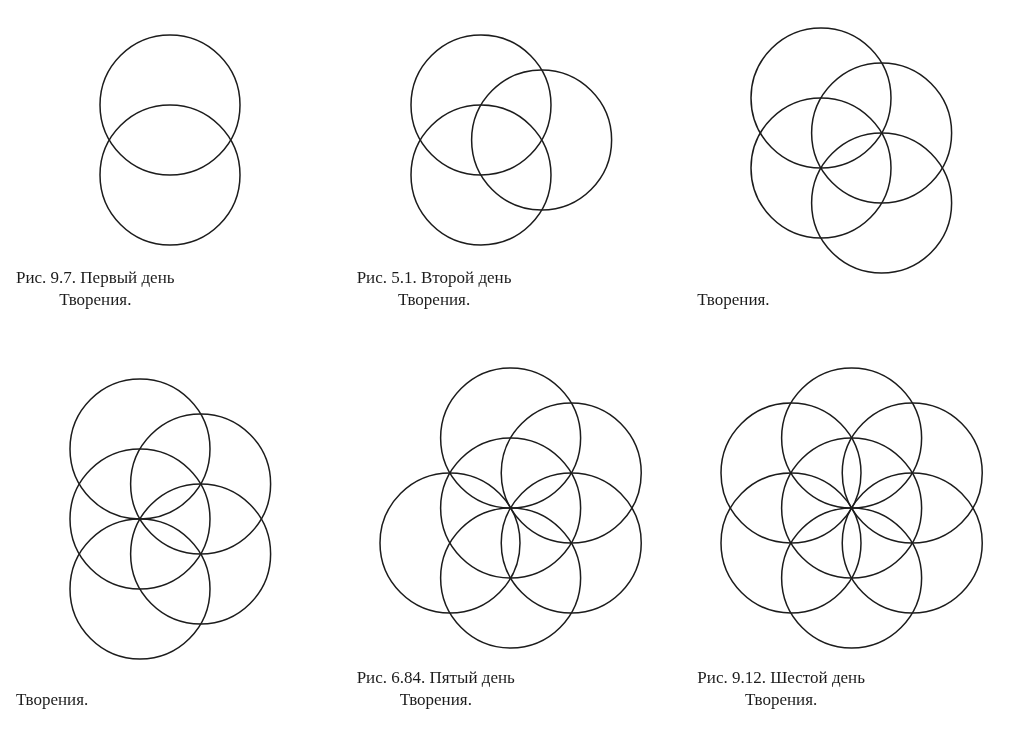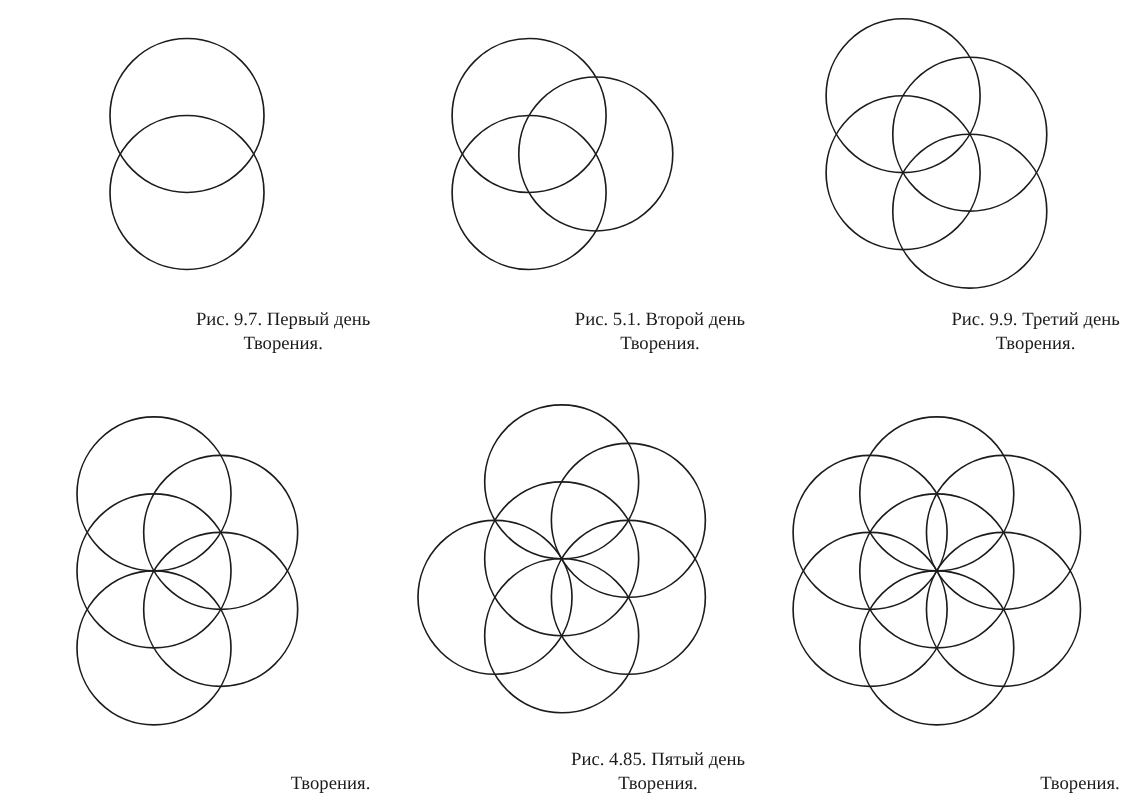--- a/index.html
+++ b/index.html
@@ -20,24 +20,24 @@
     display: flex;
     flex-direction: column;
   }
   .grid-row {
     display: grid;
     grid-template-columns: repeat(3, 1fr);
   }
   .grid-row.row1 { height: 337px; }
   .grid-row.row2 { height: 400px; }
   .cell {
-    margin: 4px;
+    margin: 16px;
     display: flex;
     flex-direction: column;
-    align-items: flex-end;
+    align-items: flex-start;
     justify-content: flex-end;
     min-width: 0;
   }
   .fig-area {
     flex: 1 1 auto;
     display: flex;
     align-items: center;
     justify-content: center;
     width: 100%;
     min-height: 0;
@@ -96,21 +96,20 @@
     <figure class="cell">
       <div class="fig-area">
         <svg xmlns="http://www.w3.org/2000/svg" viewBox="-73 -143 206.62 251" width="206.62" height="251">
             <circle cx="0" cy="0" r="70" fill="none" stroke="#1c1c1c" stroke-width="1.5"></circle>
             <circle cx="0" cy="-70" r="70" fill="none" stroke="#1c1c1c" stroke-width="1.5"></circle>
             <circle cx="60.62" cy="-35" r="70" fill="none" stroke="#1c1c1c" stroke-width="1.5"></circle>
             <circle cx="60.62" cy="35" r="70" fill="none" stroke="#1c1c1c" stroke-width="1.5"></circle>
           </svg>
       </div>
       <figcaption class="caption">
-        <span class="cap-line">Рис. 9.9. Третий день</span>
         <span class="cap-line">Творения.</span>
       </figcaption>
     </figure>
 
   </div>
 
   <div class="grid-row row2">
 
     <figure class="cell">
       <div class="fig-area">
@@ -132,37 +131,38 @@
         <svg xmlns="http://www.w3.org/2000/svg" viewBox="-133.62 -143 267.24 286" width="267.24" height="286">
             <circle cx="0" cy="0" r="70" fill="none" stroke="#1c1c1c" stroke-width="1.5"></circle>
             <circle cx="0" cy="-70" r="70" fill="none" stroke="#1c1c1c" stroke-width="1.5"></circle>
             <circle cx="60.62" cy="-35" r="70" fill="none" stroke="#1c1c1c" stroke-width="1.5"></circle>
             <circle cx="60.62" cy="35" r="70" fill="none" stroke="#1c1c1c" stroke-width="1.5"></circle>
             <circle cx="0" cy="70" r="70" fill="none" stroke="#1c1c1c" stroke-width="1.5"></circle>
             <circle cx="-60.62" cy="35" r="70" fill="none" stroke="#1c1c1c" stroke-width="1.5"></circle>
           </svg>
       </div>
       <figcaption class="caption">
-        <span class="cap-line">Рис. 4.85. Пятый день</span>
+        <span class="cap-line">Рис. 6.84. Пятый день</span>
         <span class="cap-line">Творения.</span>
       </figcaption>
     </figure>
 
     <figure class="cell">
       <div class="fig-area">
         <svg xmlns="http://www.w3.org/2000/svg" viewBox="-133.62 -143 267.24 286" width="267.24" height="286">
             <circle cx="0" cy="0" r="70" fill="none" stroke="#1c1c1c" stroke-width="1.5"></circle>
             <circle cx="0" cy="-70" r="70" fill="none" stroke="#1c1c1c" stroke-width="1.5"></circle>
             <circle cx="60.62" cy="-35" r="70" fill="none" stroke="#1c1c1c" stroke-width="1.5"></circle>
             <circle cx="60.62" cy="35" r="70" fill="none" stroke="#1c1c1c" stroke-width="1.5"></circle>
             <circle cx="0" cy="70" r="70" fill="none" stroke="#1c1c1c" stroke-width="1.5"></circle>
             <circle cx="-60.62" cy="35" r="70" fill="none" stroke="#1c1c1c" stroke-width="1.5"></circle>
             <circle cx="-60.62" cy="-35" r="70" fill="none" stroke="#1c1c1c" stroke-width="1.5"></circle>
           </svg>
       </div>
       <figcaption class="caption">
+        <span class="cap-line">Рис. 9.12. Шестой день</span>
         <span class="cap-line">Творения.</span>
       </figcaption>
     </figure>
 
   </div>
 
 </div>
 
 </body></html>

